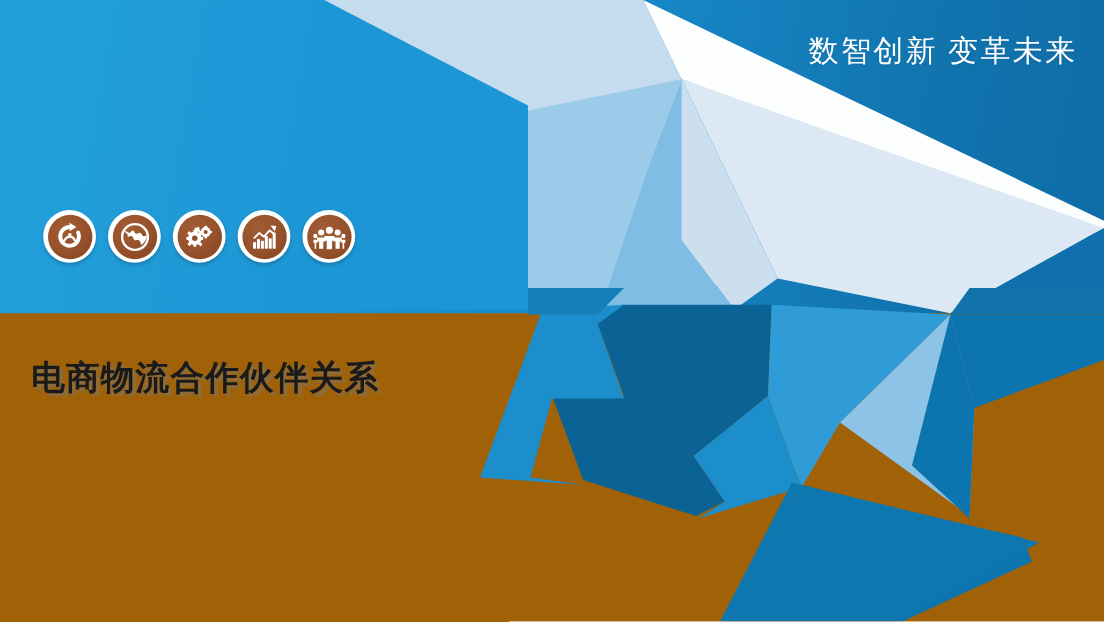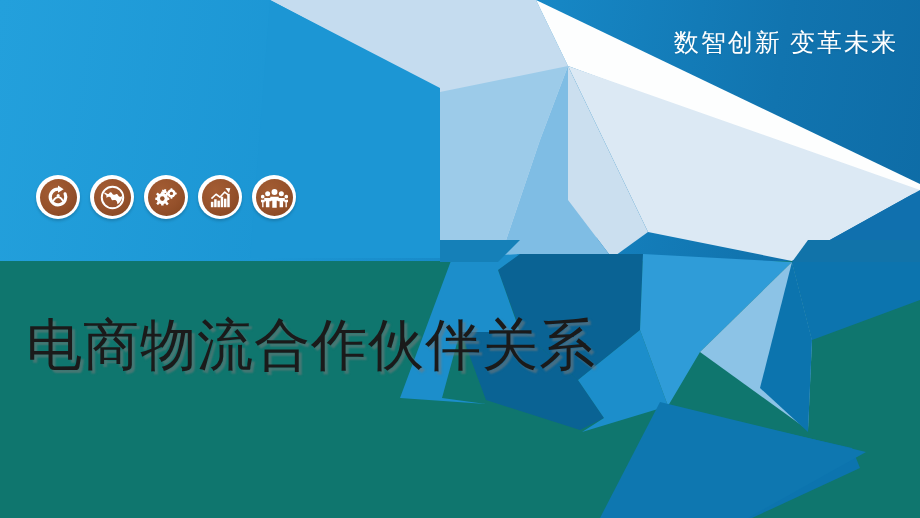--- a/index.html
+++ b/index.html
@@ -9,21 +9,21 @@
     background: #ffffff;
   }
   body {
     font-family: "Liberation Sans", sans-serif;
   }
   #slide {
     position: relative;
     width: 920px;
     height: 518px;
     overflow: hidden;
-    background: #0f766e;
+    background: #a16207;
   }
   
   .band {
     position: absolute;
     left: 0;
     top: 0;
     width: 920px;
     height: 261px;
     background: linear-gradient(100deg, #23A0DC 0%, #1C96D4 32%, #1686C4 58%, #1174AF 82%, #0E6CA6 100%);
   }
@@ -76,27 +76,26 @@
     justify-content: center;
     overflow: hidden;
   }
   .icon-inner svg { display: block; }
   
   .main-title {
     position: absolute;
     left: 26px;
     top: 296px;
     font-family: "DejaVu Sans", "Liberation Sans", sans-serif;
-    font-weight: normal;
-    font-size: 56px;
+    font-weight: bold;
+    font-size: 28px;
     letter-spacing: 1px;
     color: #1a1a1a;
     white-space: nowrap;
     text-shadow: 3px 3px 2px rgba(120,120,120,0.55);
-    margin-top: 12px;
   }
 </style>
 </head>
 <body>
 
 <div id="slide">
 
   <div class="band"></div>
 
   <svg class="art" viewBox="0 0 920 518" preserveAspectRatio="none">

